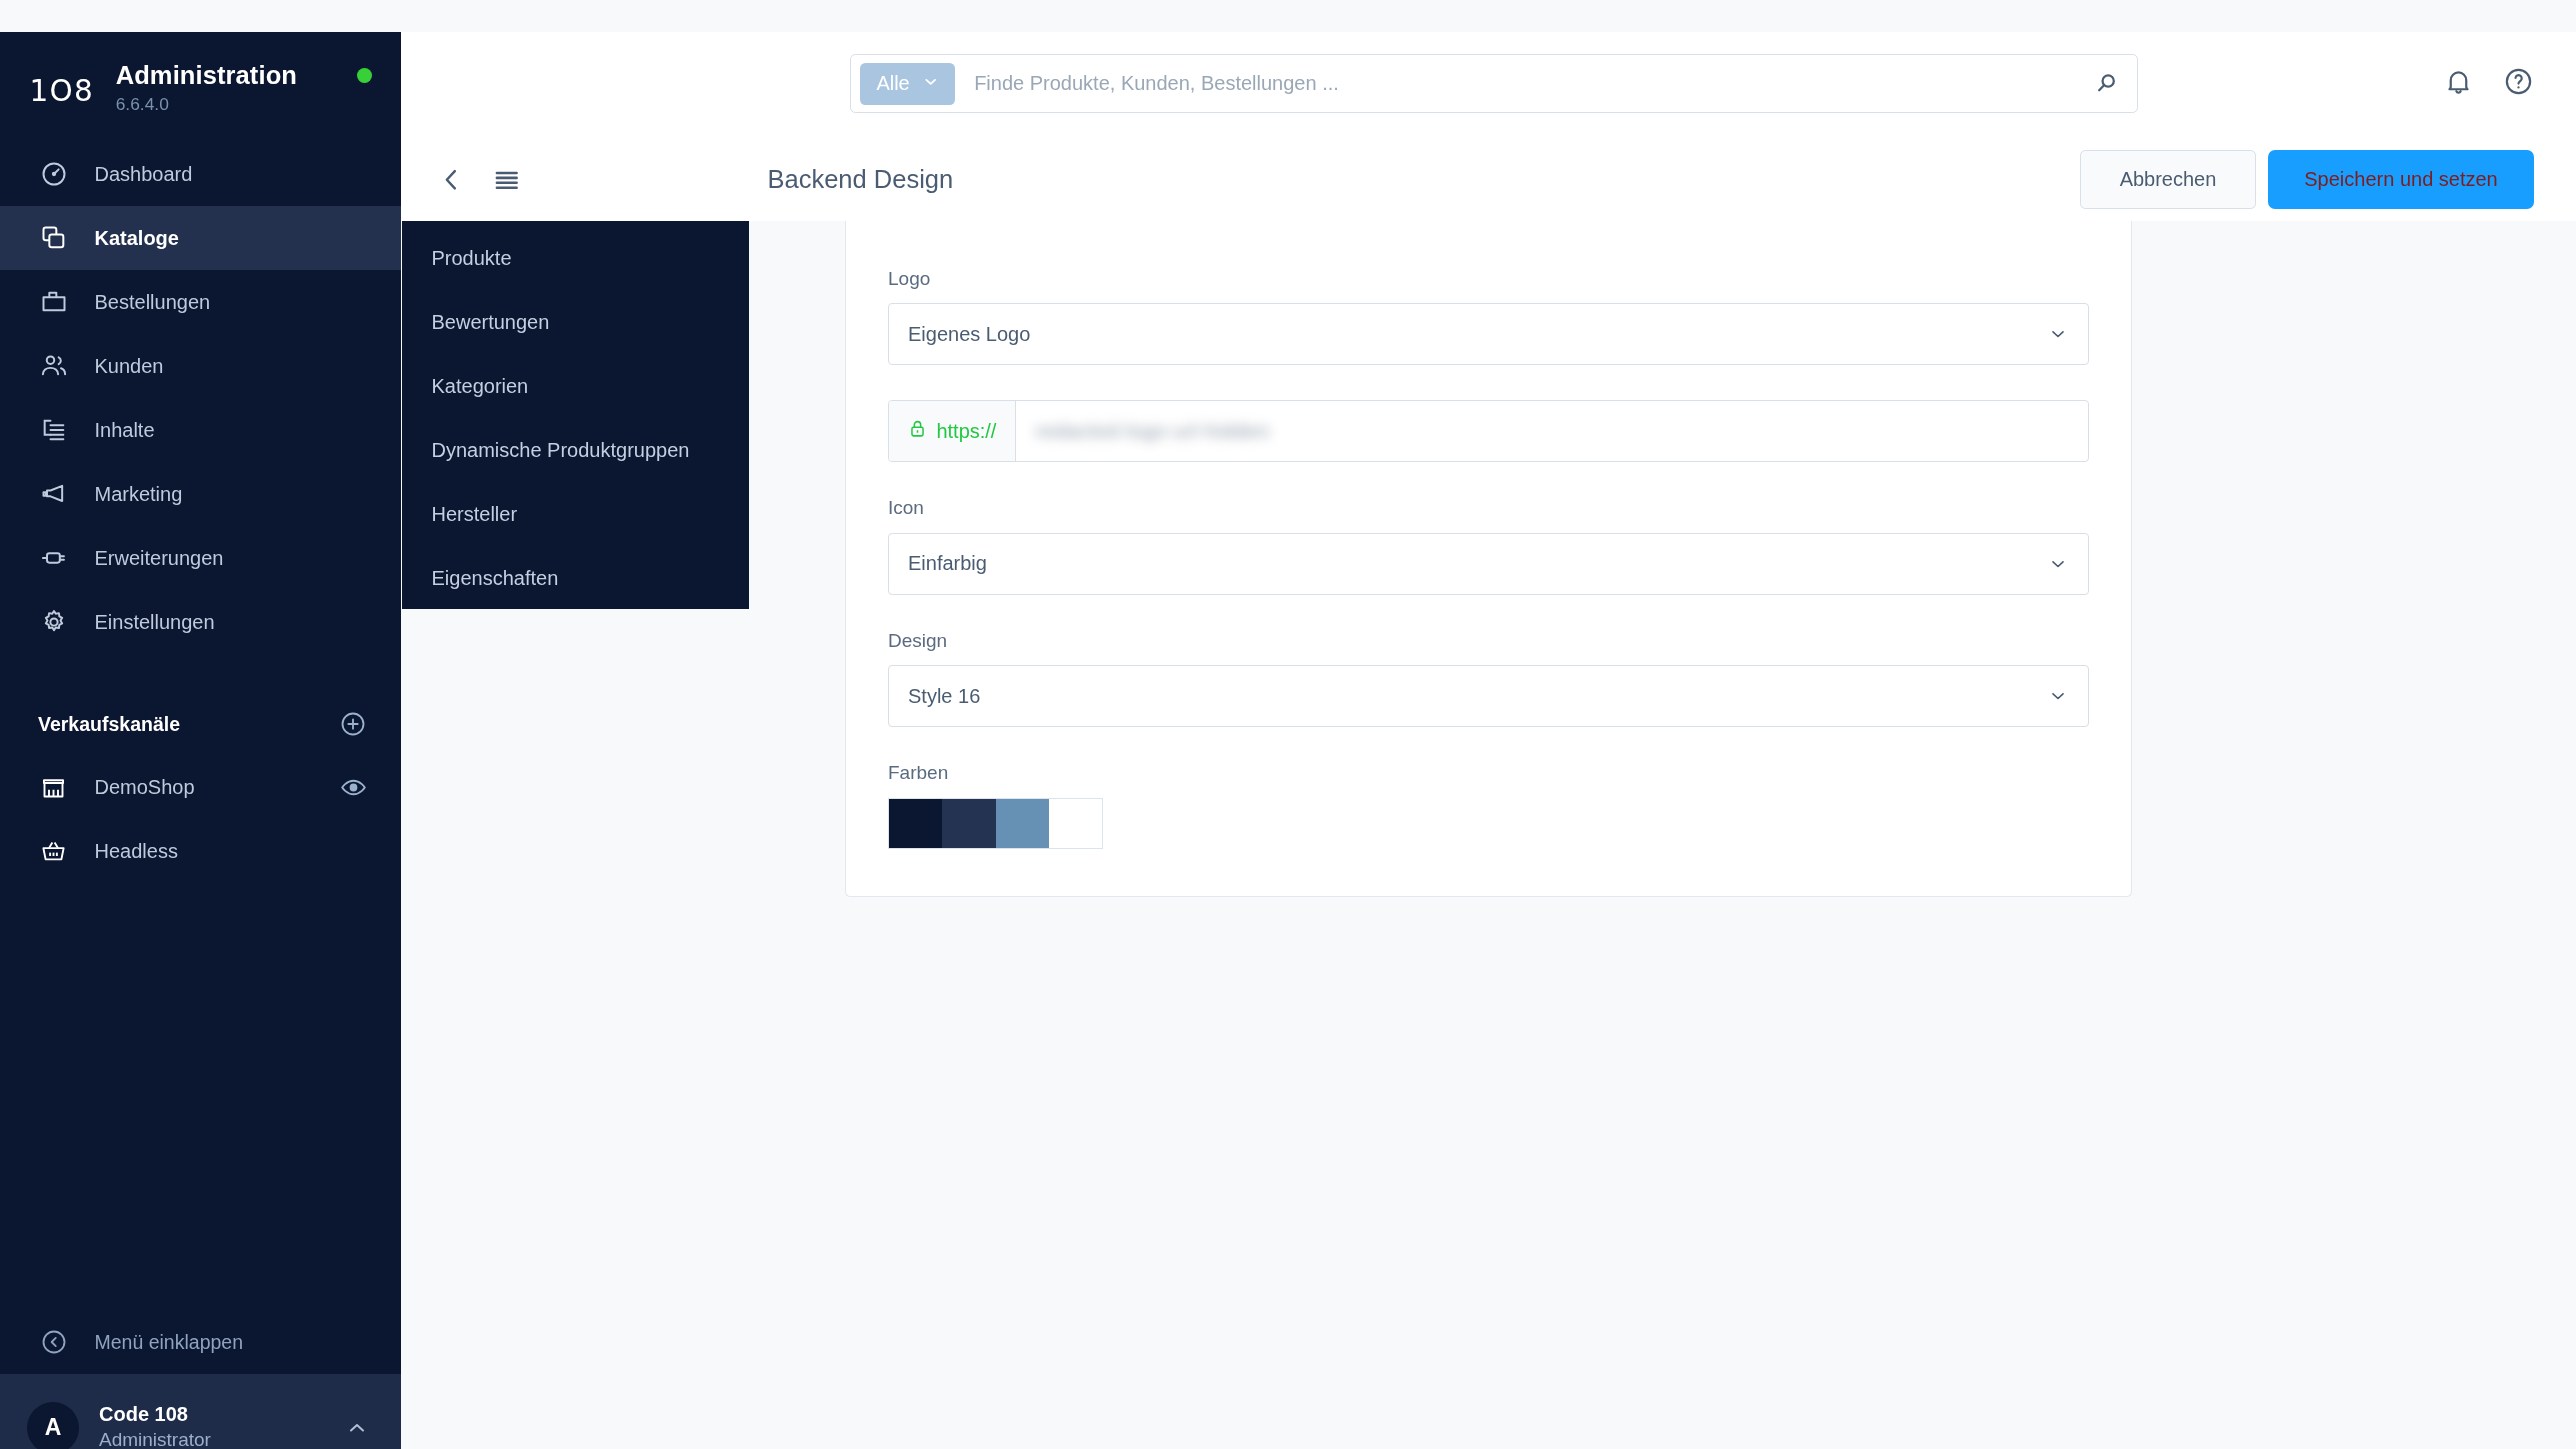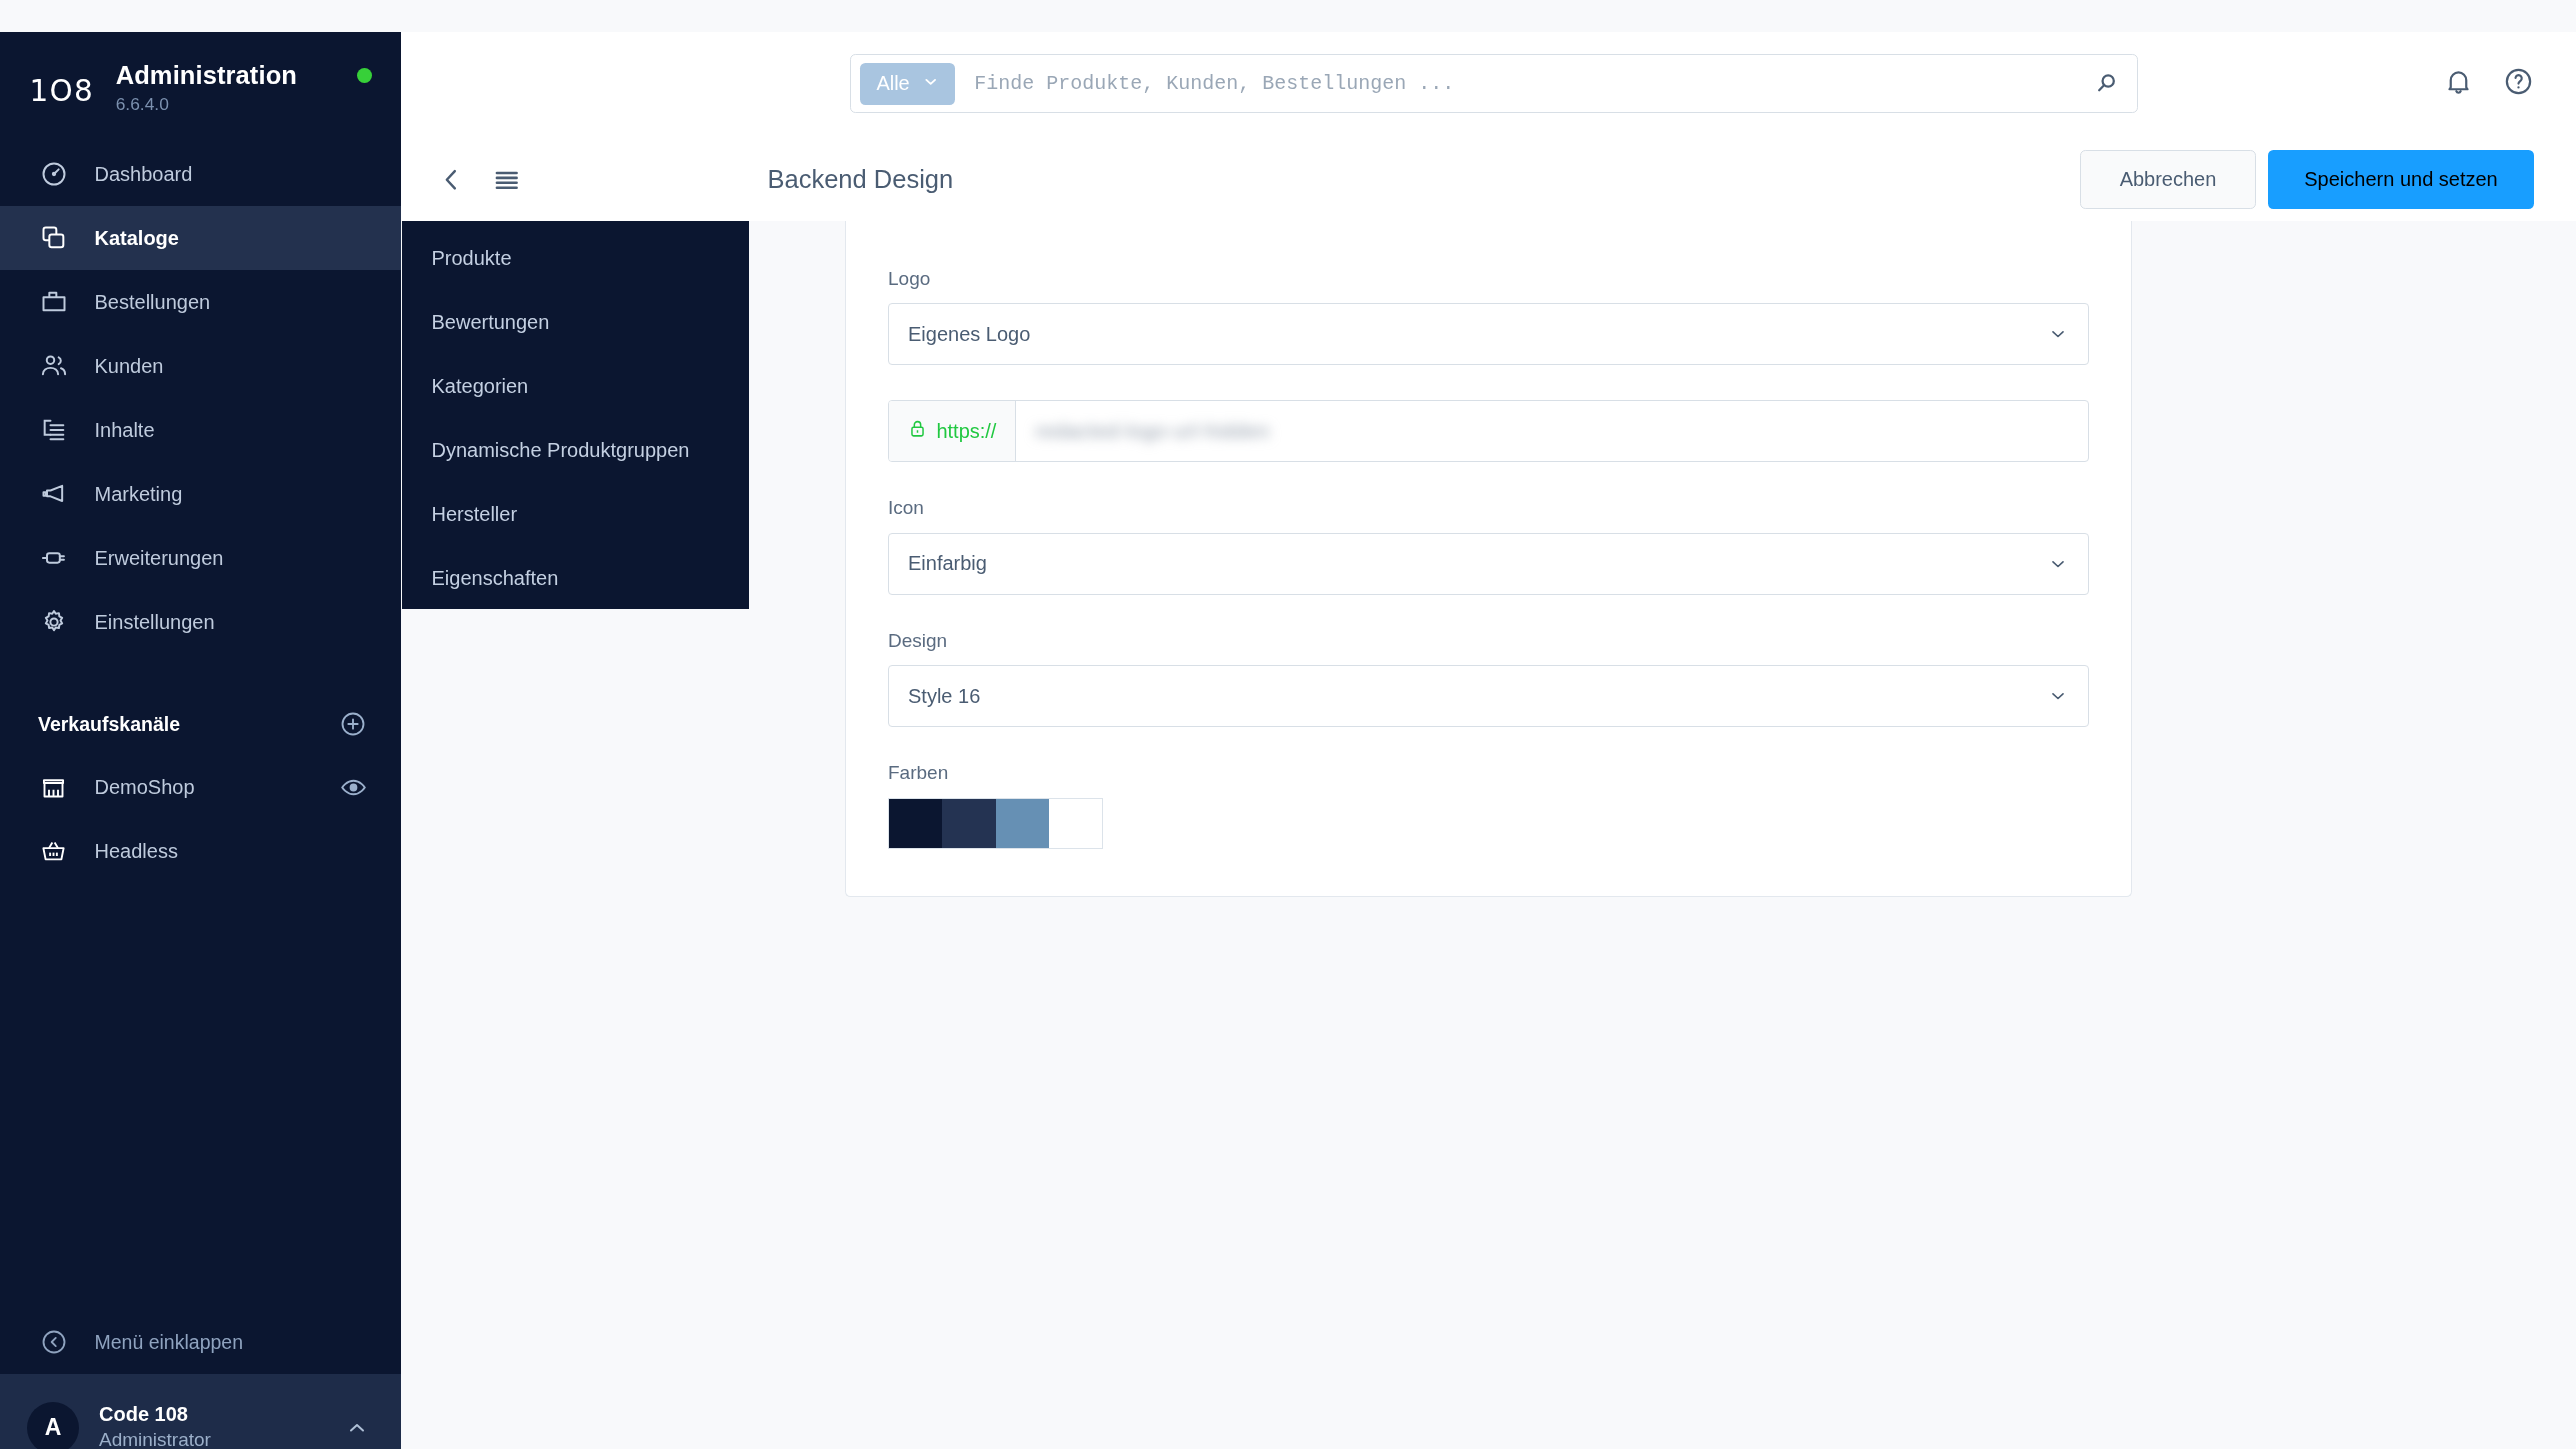--- a/index.html
+++ b/index.html
@@ -123,21 +123,21 @@
   }
   .scope-pill {
     display: flex; align-items: center; gap: 12px;
     background: #A9C5E0; color: #ffffff;
     border-radius: 5.4px; height: 42px; padding: 0 16px;
     font-size: 20px; cursor: pointer; flex: 0 0 auto;
   }
   .scope-pill svg { width: 17.4px; height: 17.4px; }
   .search-input {
     flex: 1; border: 0; outline: 0;
-    font-family: Liberation Mono, monospace;
+    font-family: Liberation Sans, sans-serif;
     font-size: 20px; color: #4A5C72;
     background: transparent;
     margin-left: 19px;
   }
   .search-input::placeholder { color: #9AA7B6; }
   .search-btn { width: 42px; height: 42px; display: flex; align-items: center; justify-content: center; cursor: pointer; }
   .search-btn svg { width: 27px; height: 27px; }
 
   .topbar-actions {
     position: absolute; right: 42px; top: 34px;
@@ -161,21 +161,21 @@
   }
   .ch-actions { margin-left: auto; margin-right: 42px; display: flex; align-items: center; gap: 12px; }
   .btn {
     height: 59px; border-radius: 5.4px;
     font-family: "Liberation Sans", sans-serif;
     font-size: 20px; cursor: pointer;
     display: flex; align-items: center; justify-content: center;
     padding: 0 27px; border: 0.7px solid transparent;
   }
   .btn-secondary { background: #F9FAFB; border-color: #D8DFE6; color: #4A5C72; min-width: 176px; }
-  .btn-primary { background: #189EFF; color: #000000; min-width: 266px; }
+  .btn-primary { background: #189EFF; color: #7f1d1d; min-width: 266px; border-radius: 7px; }
 
   
   .main {
     position: absolute; left: 401px; top: 189px;
     width: 2175px; height: 1260px;
     background: #F8F9FB;
     overflow: hidden;
   }
   .card {
     position: absolute; left: 444px; top: 0px;

